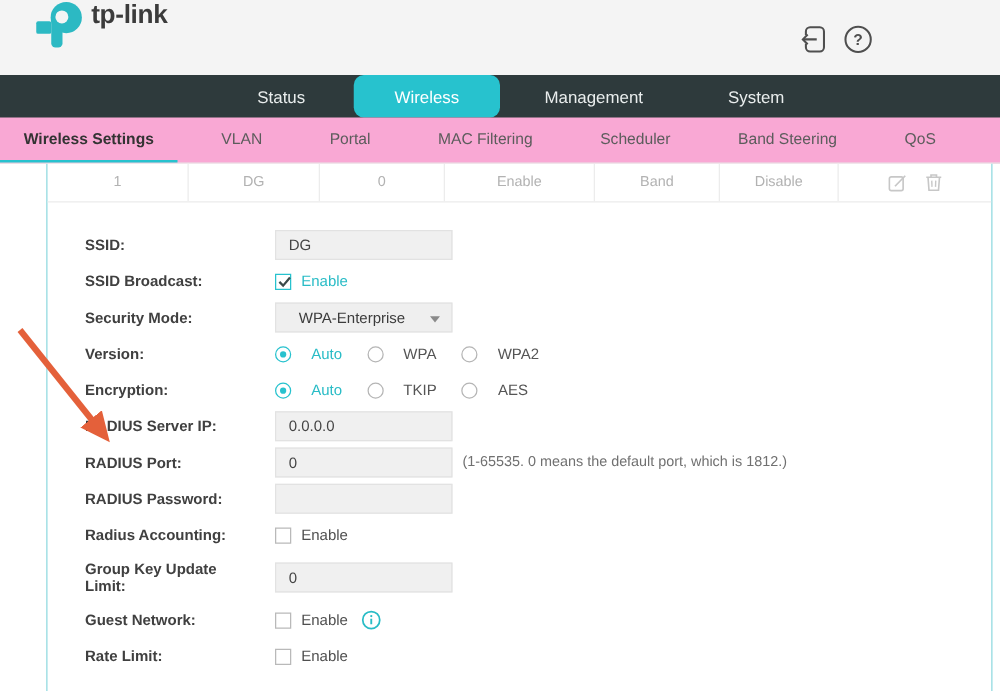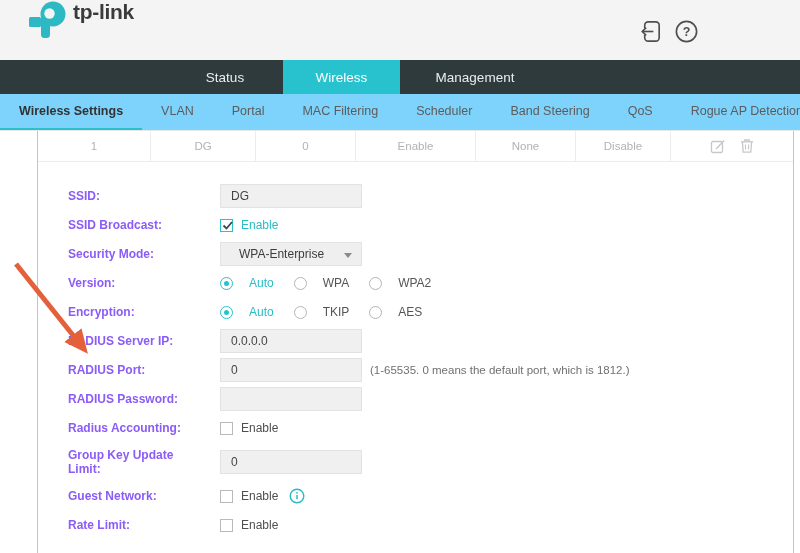--- a/index.html
+++ b/index.html
@@ -11,25 +11,25 @@
   .hdr { position:absolute; top:0; left:0; width:800px; height:60px; background:#f4f4f4;
          display:flex; padding-left:28px; }
   .brand-text { font-size:21px; font-weight:bold; color:#3b3b3b; margin-left:5px; letter-spacing:-0.3px; }
   .hdr-icons { position:absolute; right:100px; top:18px; display:flex; gap:9px; }
   .hicon { width:27px; height:27px; cursor:pointer; }
 
   
   .nav { position:absolute; top:60px; left:0; width:800px; height:44px; background:#2e3a3c; }
   .nav-item { position:absolute; top:0; height:34px; display:flex; align-items:center; justify-content:center;
               color:#e9eded; font-size:13.5px; cursor:pointer; }
-  .nav-item.active { background:#27c2ce; color:#fff; }
-
-  
-  .subnav { position:absolute; top:94px; left:0; width:800px; height:37px; background:#7dd3fc;
-            border-bottom:1px solid #e7e7e7; display:flex; white-space:nowrap; overflow:hidden; }
+  .nav-item.active { background:#27c2ce; color:#fff;border-radius:8px; }
+
+  
+  .subnav { position:absolute; top:94px; left:0; width:800px; height:37px; background:#f9a8d4;
+            border-bottom:1px solid #e7e7e7; display:flex; white-space:nowrap; overflow:hidden;gap:16px; }
   .sub-item { height:37px; padding:0 19px; display:flex; align-items:center; font-size:12.5px;
               color:#5c5c5c; cursor:pointer; border-bottom:3px solid transparent; }
   .sub-item.active { color:#333; font-weight:bold; border-bottom:3px solid #27c2ce; }
 
   
   .panel-wrap { position:absolute; top:131px; left:37px; width:757px; height:422px;
                 border-left:1px solid #8fd9e0; border-right:1px solid #8fd9e0; background:#fff; }
 
   
   .trow { display:flex; height:31px; border-bottom:1px solid #ececec; align-items:stretch; }
@@ -37,21 +37,21 @@
            border-right:1px solid #ececec; }
   .tcell:last-child { border-right:none; }
   .c0{width:113px}.c1{width:105px}.c2{width:100px}.c3{width:120px}.c4{width:100px}.c5{width:95px}
   .c6{flex:1; gap:13px;}
   .rowicon { width:16px; height:16px; cursor:pointer; }
 
   
   .form { padding-top:22px; }
   .frow { display:flex; align-items:center; height:24px; margin:0 0 5px 30px; }
   .frow.tall { height:34px; }
-  .flabel { width:125px; margin-right:27px; font-size:12px; font-weight:bold; color:#8b5cf6; line-height:14px; }
+  .flabel { width:125px; margin-right:27px; font-size:12px; font-weight:bold; color:#404040; line-height:14px; }
   .tinput { width:142px; height:24px; background:#f0f0f0; border:1px solid #e2e2e2; font-size:12px;
             color:#444; padding:0 10px; font-family:"Liberation Sans",sans-serif; }
   .fhint { margin-left:8px; font-size:11.5px; color:#707070; }
 
   .selbox { position:relative; width:142px; height:24px; background:#efefef; border:1px solid #e2e2e2;
             display:flex; align-items:center; cursor:pointer; }
   .selbox span.val { margin-left:18px; font-size:12px; color:#3c3c3c; }
   .caret { position:absolute; right:9px; top:10px; width:0; height:0;
            border-left:4px solid transparent; border-right:4px solid transparent; border-top:5px solid #8a8a8a; }
 
@@ -100,41 +100,42 @@
         <circle cx="14" cy="14" r="10.5" fill="none" stroke="#4f4f4f" stroke-width="1.7"></circle>
         <text x="14" y="18.5" text-anchor="middle" font-size="13" font-weight="bold" fill="#4f4f4f" font-family="Liberation Sans, sans-serif">?</text>
       </svg>
     </div>
   </div>
 
   <div class="nav">
     <div class="nav-item" style="left:180px;width:90px;">Status</div>
     <div class="nav-item active" style="left:283px;width:117px;">Wireless</div>
     <div class="nav-item" style="left:410px;width:130px;">Management</div>
+    <div class="nav-item" style="left:550px;width:110px;">System</div>
   </div>
 
   <div class="subnav">
     <div class="sub-item active">Wireless Settings</div>
     <div class="sub-item">VLAN</div>
     <div class="sub-item">Portal</div>
     <div class="sub-item">MAC Filtering</div>
     <div class="sub-item">Scheduler</div>
     <div class="sub-item">Band Steering</div>
     <div class="sub-item">QoS</div>
     <div class="sub-item">Rogue AP Detection</div>
   </div>
 
   <div class="panel-wrap">
 
     <div class="trow">
       <div class="tcell c0">1</div>
       <div class="tcell c1">DG</div>
       <div class="tcell c2">0</div>
       <div class="tcell c3">Enable</div>
-      <div class="tcell c4">None</div>
+      <div class="tcell c4">Band</div>
       <div class="tcell c5">Disable</div>
       <div class="tcell c6">
         <svg class="rowicon" viewBox="0 0 16 16">
           <rect x="1.5" y="3.5" width="11" height="11" rx="1.5" fill="none" stroke="#c7c7c7" stroke-width="1.3"></rect>
           <path d="M6 11 L14.2 2.6" stroke="#c7c7c7" stroke-width="1.4" fill="none"></path>
         </svg>
         <svg class="rowicon" viewBox="0 0 16 16">
           <path d="M2 3.8 h12" stroke="#c7c7c7" stroke-width="1.3" fill="none"></path>
           <path d="M5.8 3.8 V2 h4.4 v1.8" stroke="#c7c7c7" stroke-width="1.3" fill="none"></path>
           <path d="M3.4 3.8 l0.8 10.4 h7.6 l0.8 -10.4" stroke="#c7c7c7" stroke-width="1.3" fill="none"></path>

